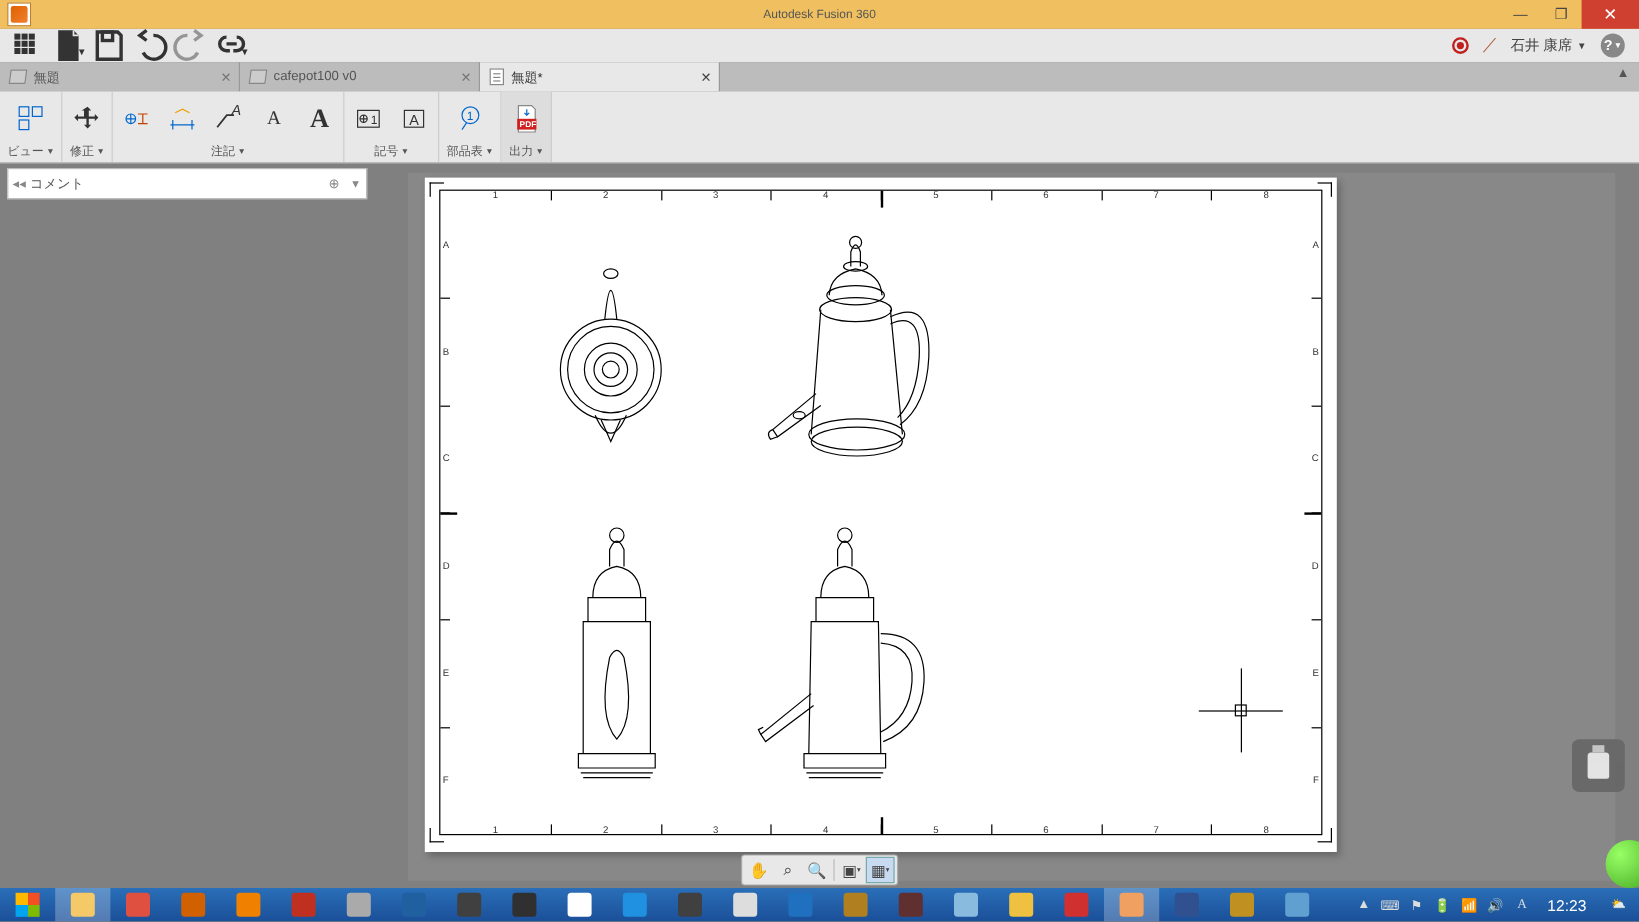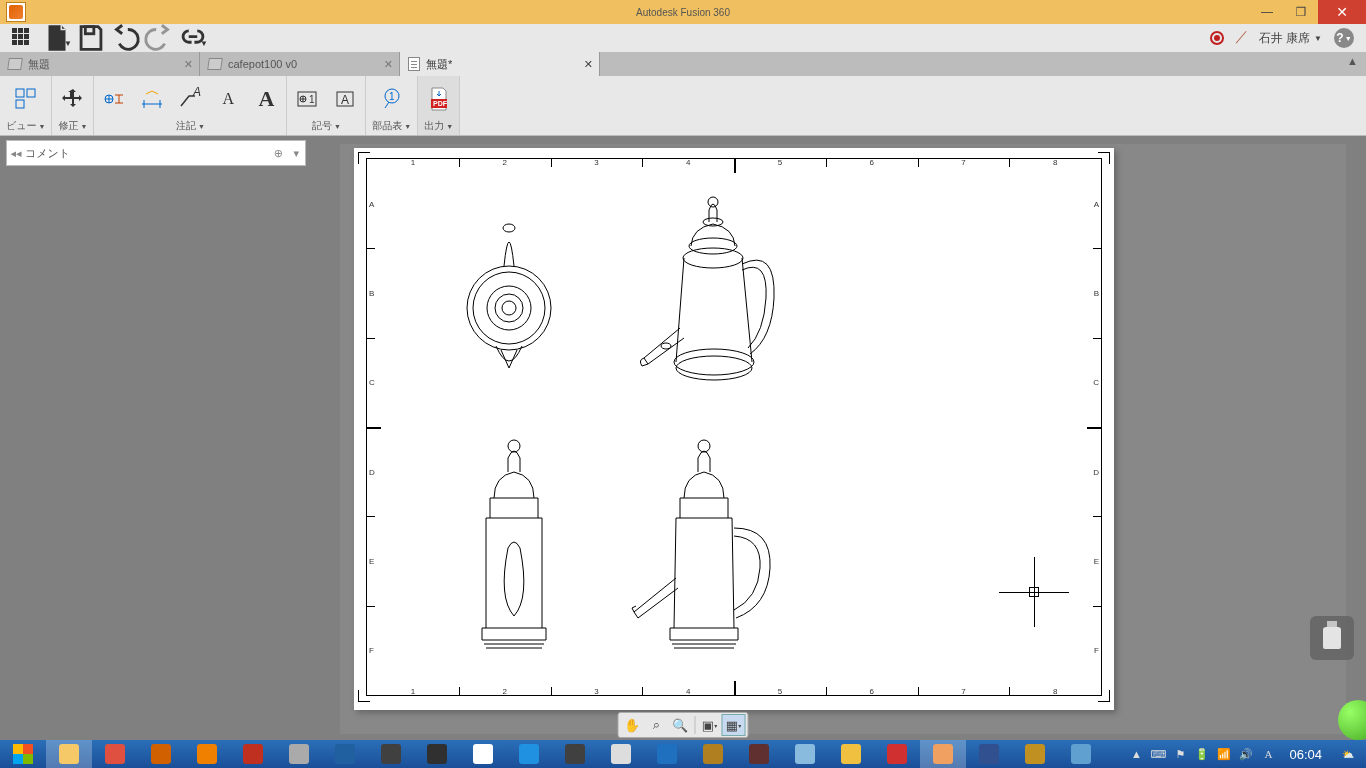--- a/index.html
+++ b/index.html
@@ -538,16 +538,16 @@
       </div>
     </div>
   <div class="tray">
     <span class="tray-ico">▲</span>
     <span class="tray-ico">⌨</span>
     <span class="tray-ico">⚑</span>
     <span class="tray-ico">🔋</span>
     <span class="tray-ico">📶</span>
     <span class="tray-ico">🔊</span>
     <span class="tray-ico" style="font-family:serif;">A</span>
-    <span class="clock">06:04</span>
+    <span class="clock">12:23</span>
     <span class="weather">⛅</span>
   </div>
 </div>
 
 </body></html>

